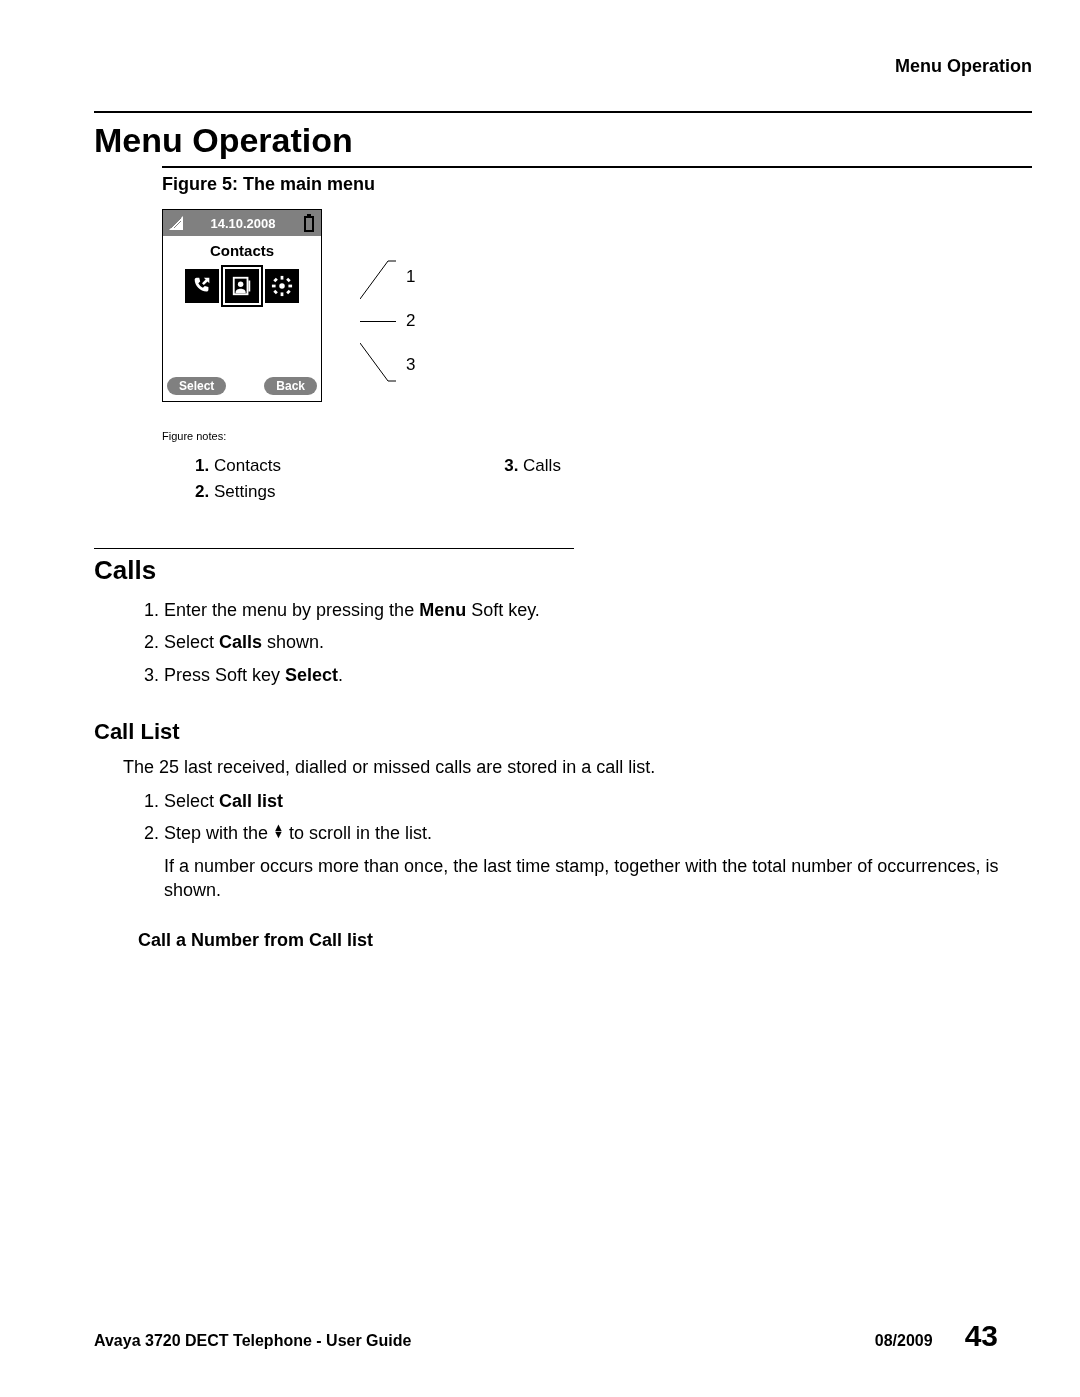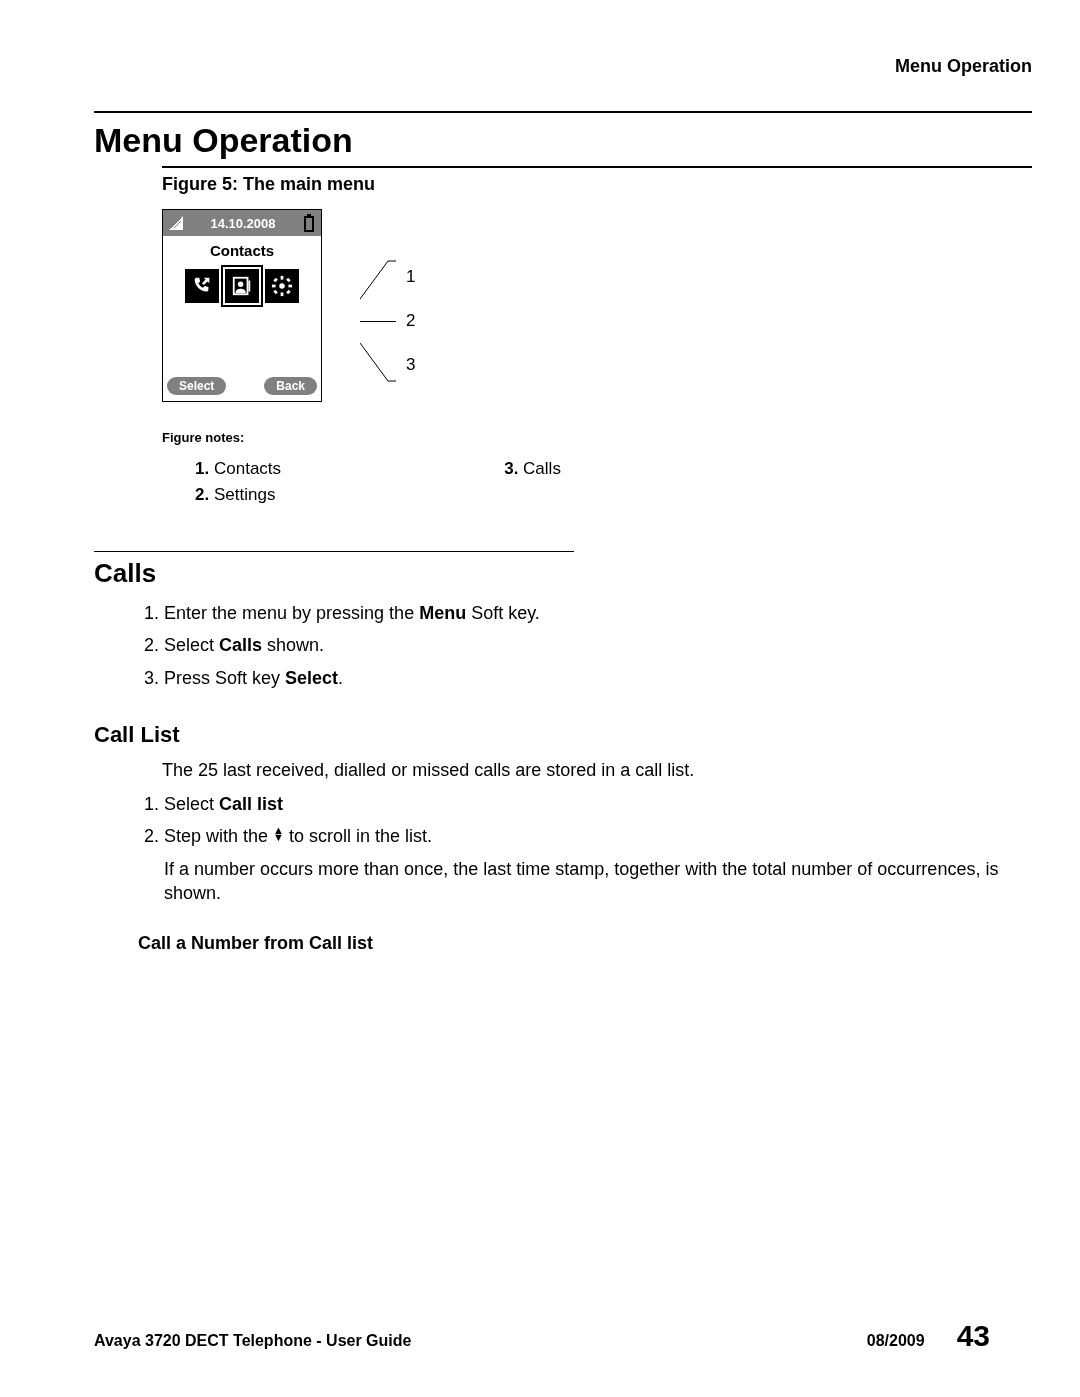--- a/index.html
+++ b/index.html
@@ -136,22 +136,22 @@
   .callout-num {
     margin-left: 10px;
   }
   .diag {
     position: relative;
     width: 36px;
     height: 44px;
   }
 
   .figure-notes-label {
-    font-weight: bold;
-    font-size: 13px;
+    font-weight: normal;
+    font-size: 11px;
     margin: 28px 0 14px 0;
   }
   .figure-notes {
     display: flex;
     gap: 220px;
     font-size: 17px;
     margin-left: 30px;
   }
   .figure-notes ol {
     margin: 0;
@@ -185,42 +185,42 @@
     padding-bottom: 8px;
     line-height: 1.35;
   }
   h3.subsection {
     font-size: 22px;
     font-weight: bold;
     margin: 24px 0 10px 0;
   }
   .body-para {
     font-size: 18px;
-    margin: 0 0 10px 68px;
+    margin: 0 0 10px 29px;
     line-height: 1.35;
   }
   h4.subsub {
     font-size: 18px;
     font-weight: bold;
     margin: 20px 0 16px 44px;
   }
   .bold { font-weight: bold; }
 
   .updown {
     display: inline-block;
     font-size: 11px;
     line-height: 7px;
     vertical-align: 1px;
     font-weight: bold;
   }
 
   .footer {
     position: absolute;
     left: 94px;
-    right: 90px;
+    right: 82px;
     bottom: 44px;
     display: flex;
     justify-content: space-between;
     align-items: baseline;
     font-size: 16px;
     font-weight: bold;
   }
   .footer .pnum {
     font-size: 30px;
     margin-left: 32px;

